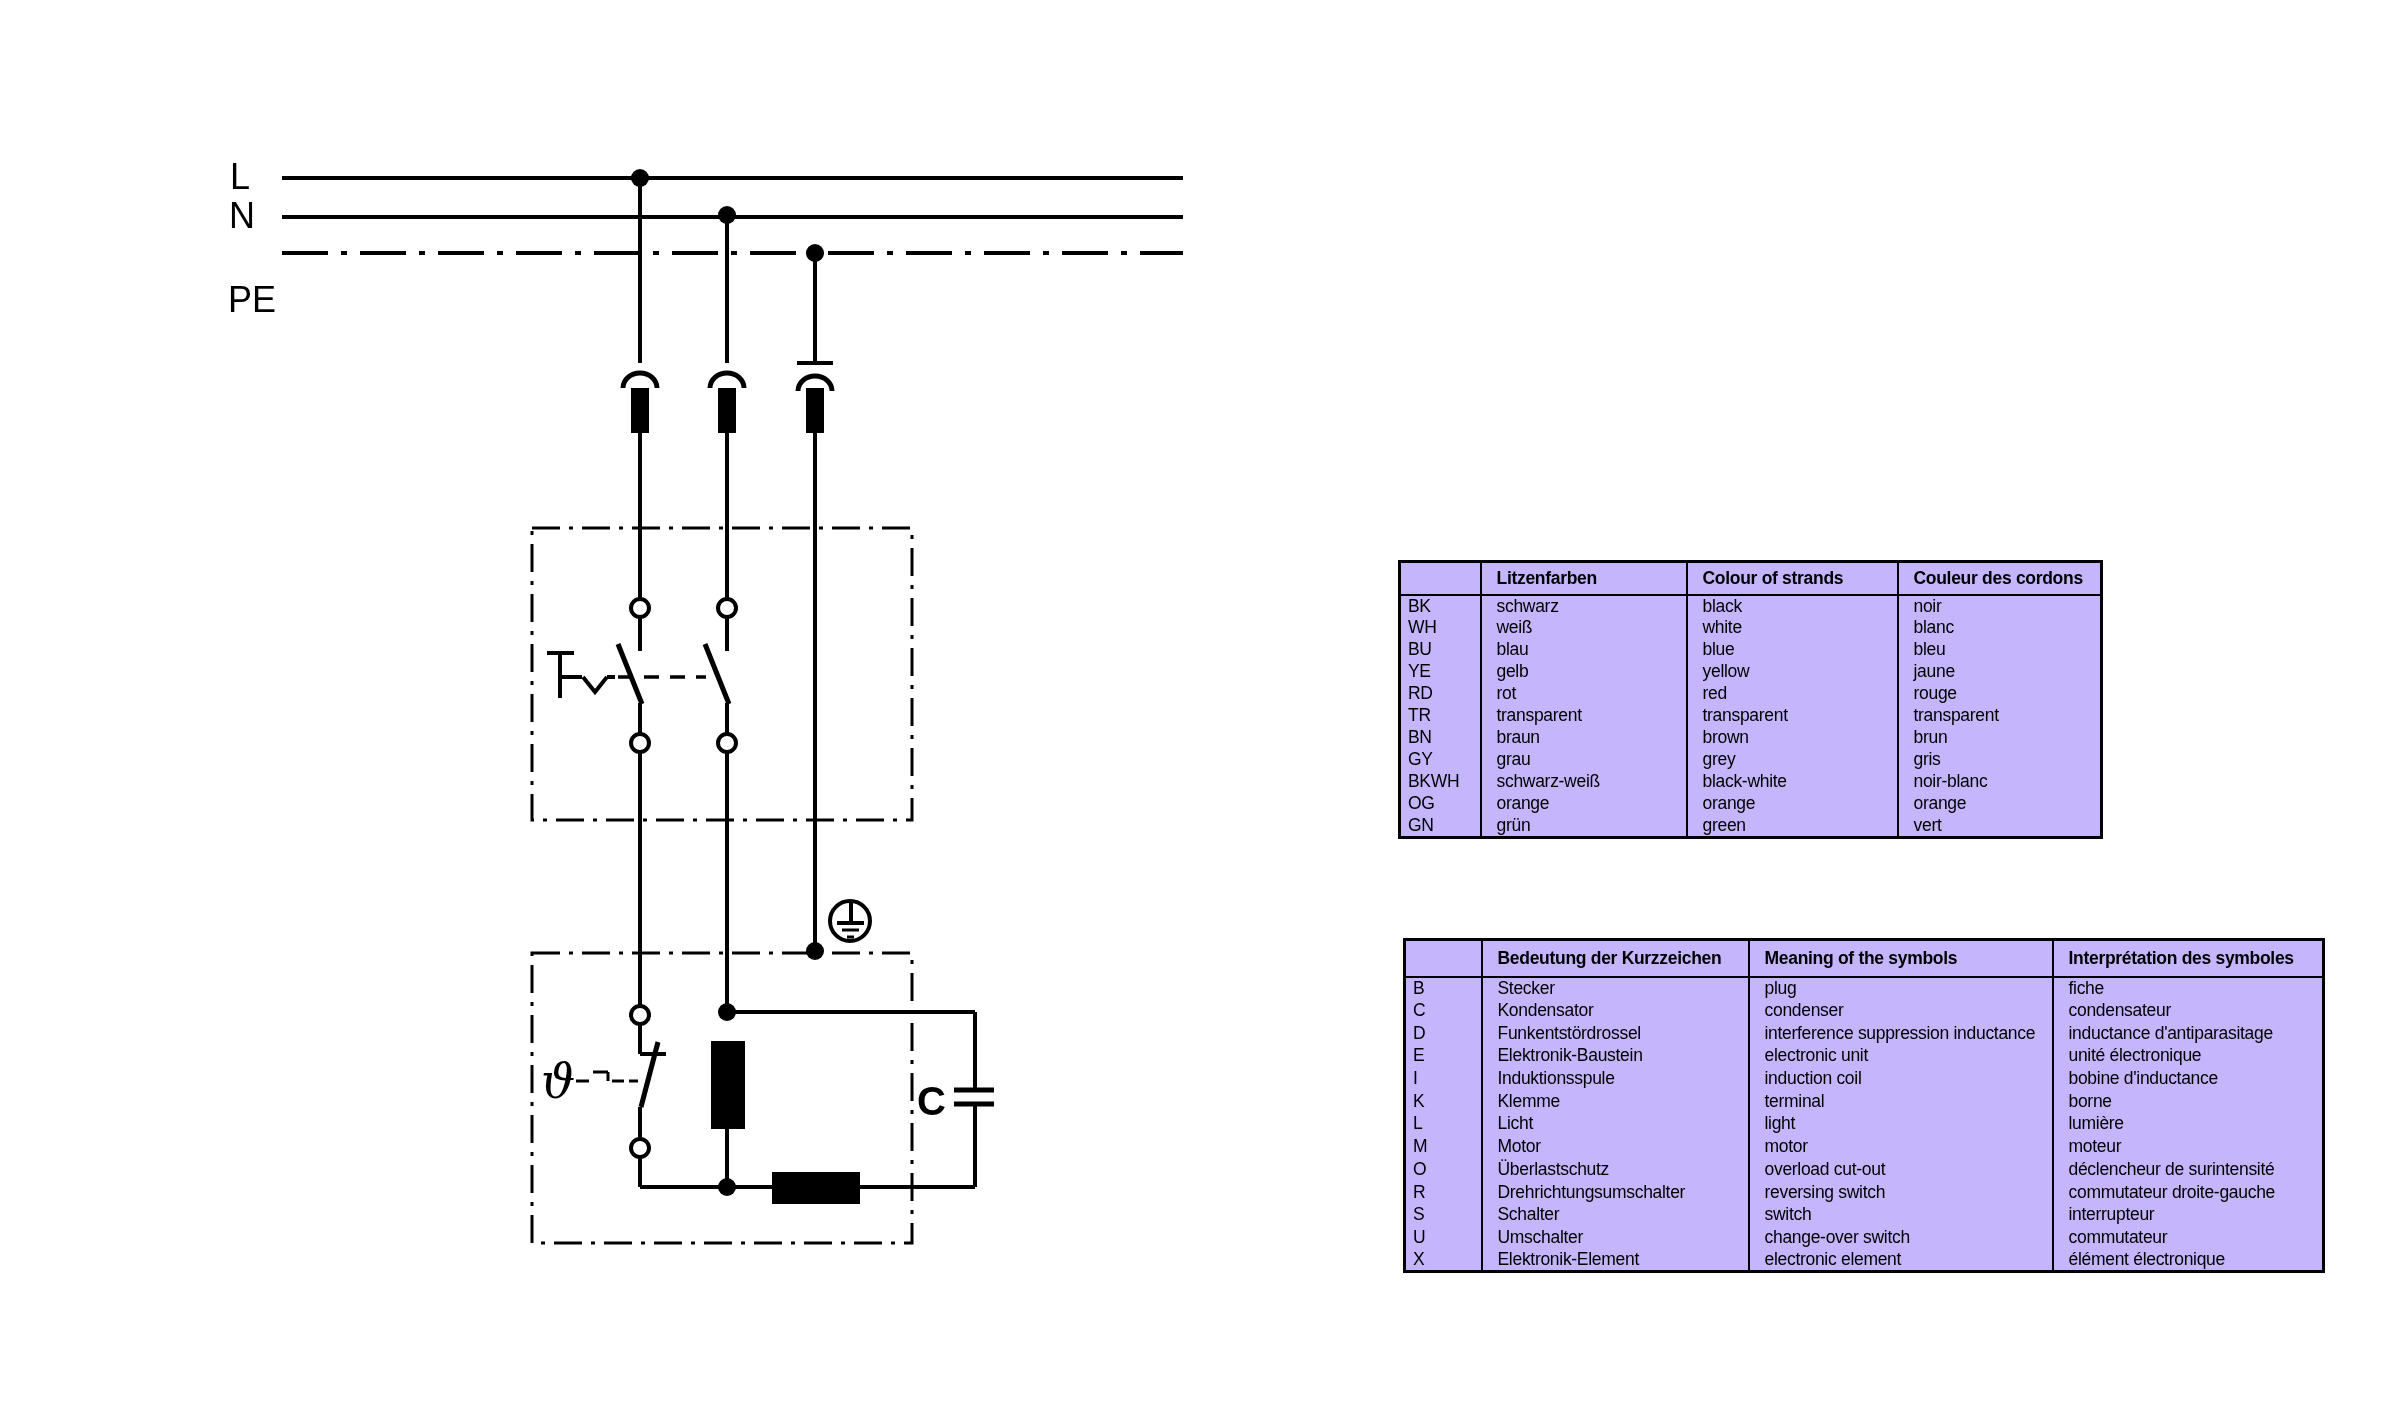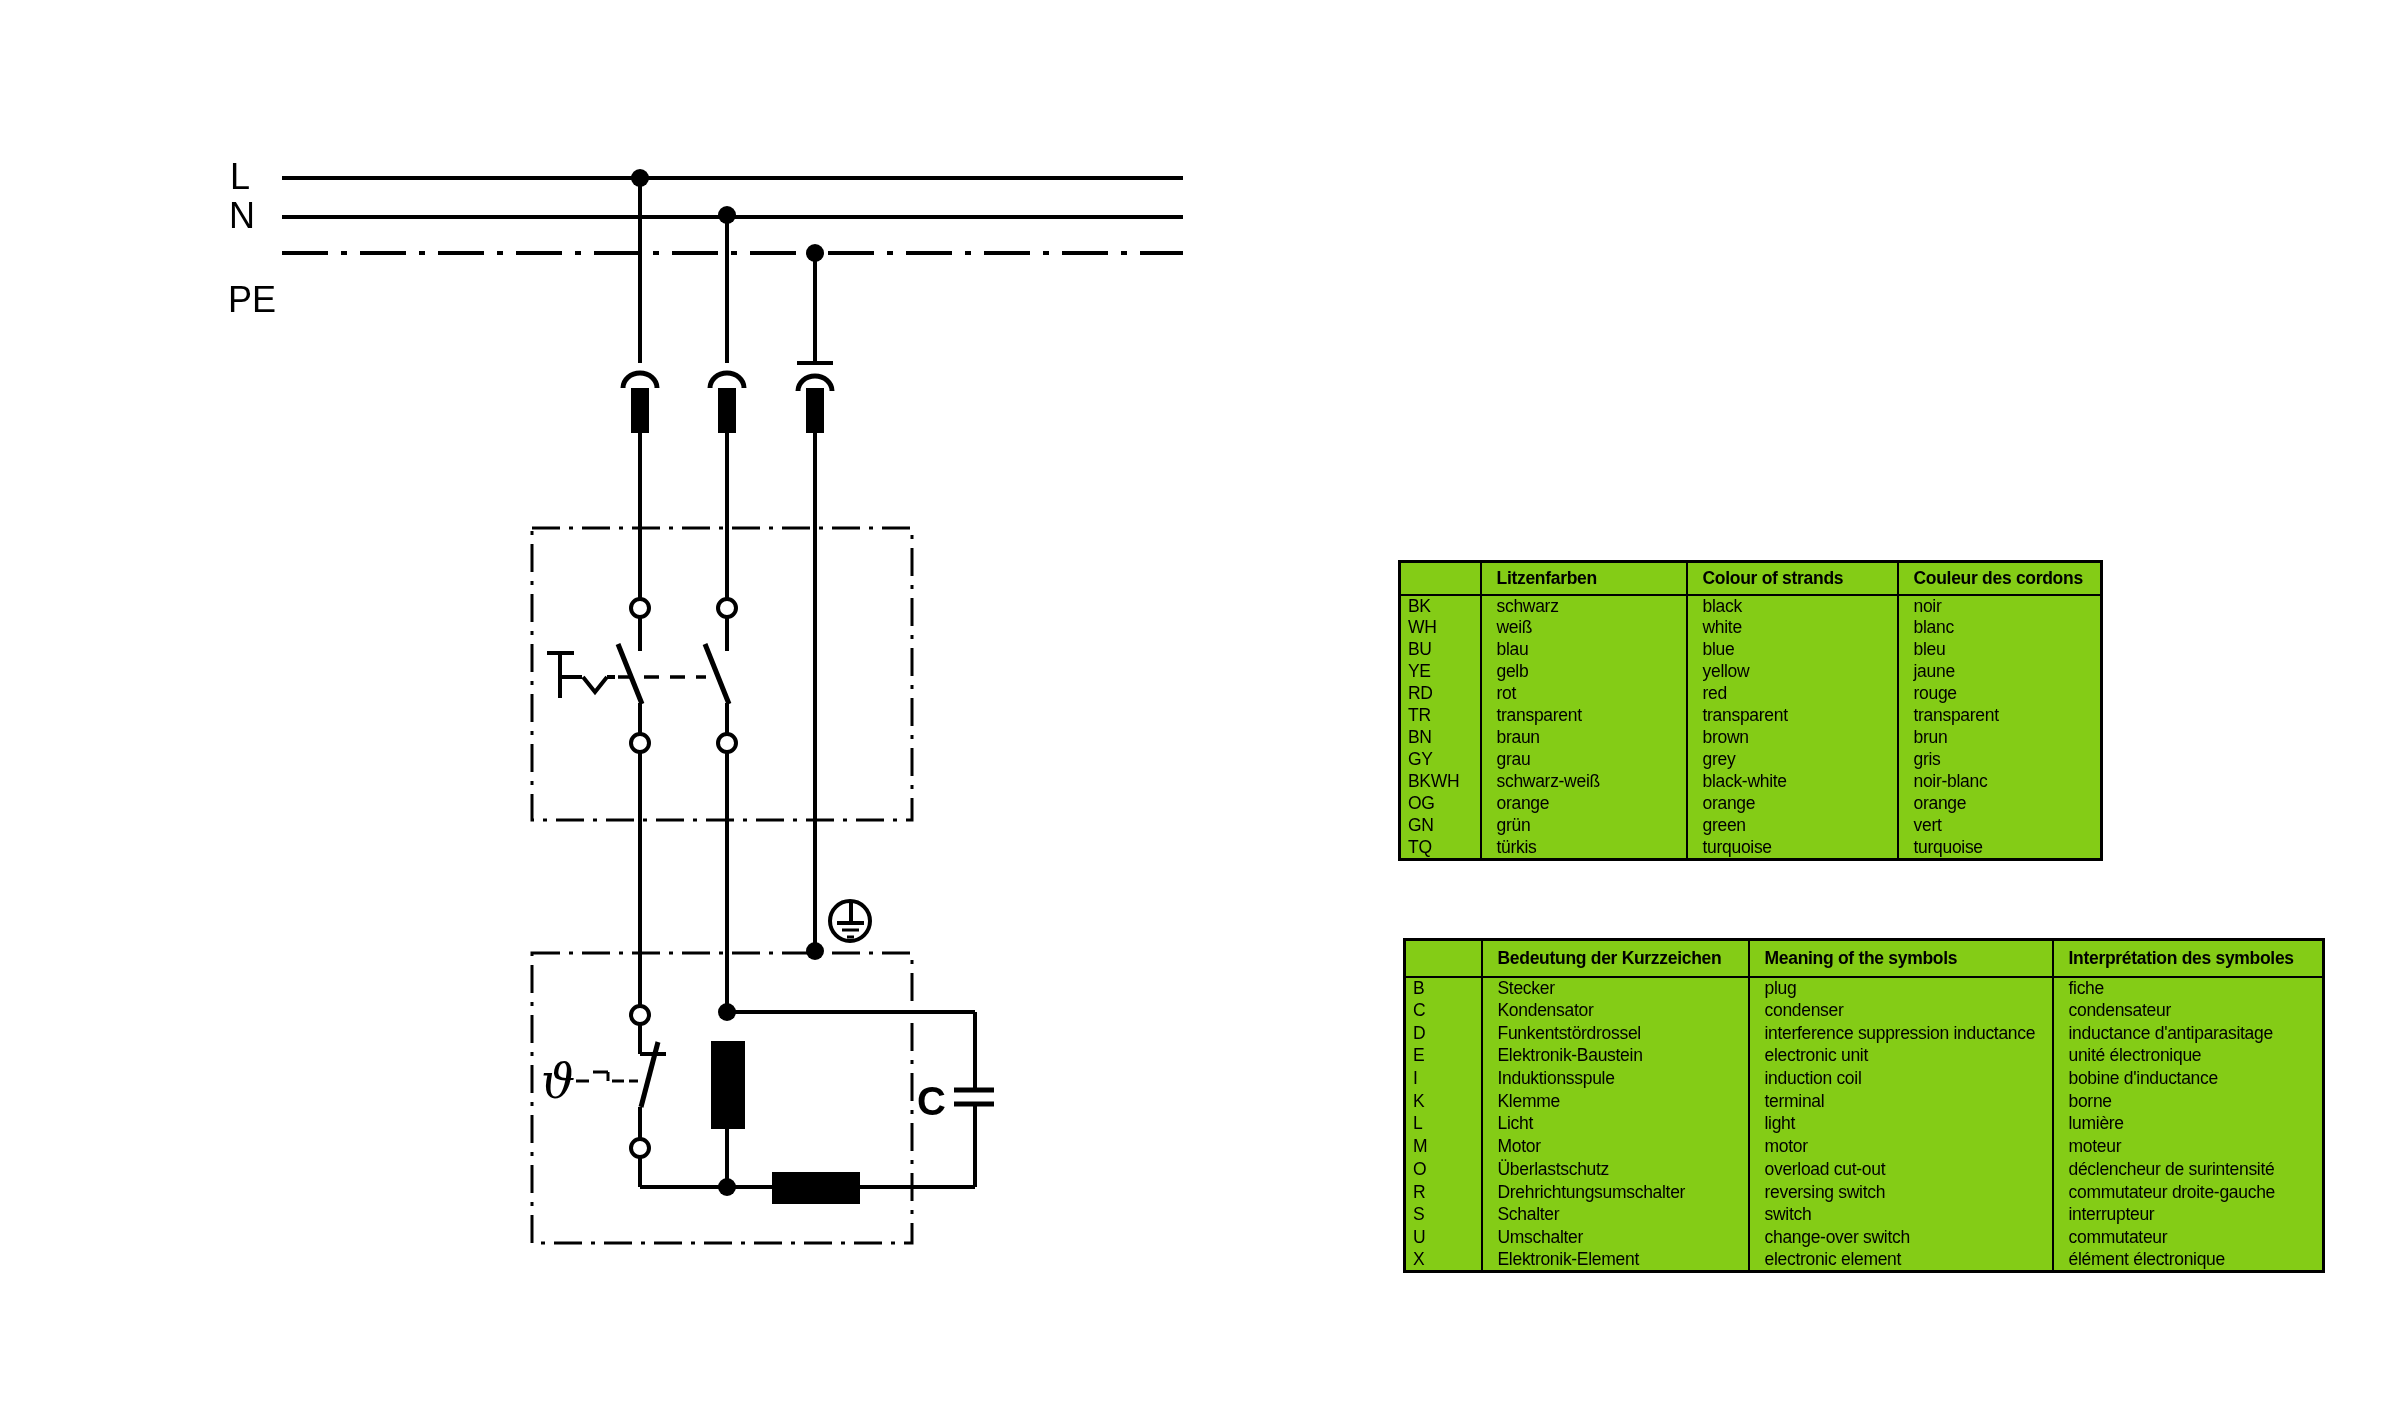--- a/index.html
+++ b/index.html
@@ -4,21 +4,21 @@
 <style>
   html,body{margin:0;padding:0;background:#ffffff;}
   #canvas{position:relative;width:2400px;height:1413px;background:#ffffff;overflow:hidden;
           font-family:"Liberation Sans", sans-serif;color:#000;}
   #circuit-svg{position:absolute;left:0;top:0;}
   .phase-label{position:absolute;font-size:36px;font-weight:400;line-height:1;color:#000;}
   .theta-label{position:absolute;font-family:"DejaVu Serif", serif;font-style:italic;
                font-size:48px;line-height:1;color:#000;}
   .cap-label{position:absolute;font-size:40px;font-weight:bold;line-height:1;color:#000;}
   table.data-table{position:absolute;border-collapse:collapse;table-layout:fixed;
-                   background:#84cc16;border:3px solid #000;letter-spacing:-0.3px;}
+                   background:#c4b5fd;border:3px solid #000;letter-spacing:-0.3px;}
   table.data-table th, table.data-table td{
       border-left:2px solid #000;padding:0 2px 0 15px;text-align:left;
       vertical-align:middle;white-space:nowrap;overflow:hidden;font-size:17.5px;}
   table.data-table th:first-child, table.data-table td:first-child{
       border-left:none;padding-left:7px;}
   table.data-table thead th{border-bottom:2px solid #000;font-weight:bold;}
   #color-table thead tr{height:33px;}
   #color-table tbody tr{height:22px;}
   #symbol-table thead tr{height:37px;}
   #symbol-table tbody tr{height:22.7px;}
@@ -223,26 +223,20 @@
           <td>orange</td>
           <td>orange</td>
           <td>orange</td>
         </tr>
         <tr>
           <td>GN</td>
           <td>grün</td>
           <td>green</td>
           <td>vert</td>
         </tr>
-        <tr>
-          <td>TQ</td>
-          <td>türkis</td>
-          <td>turquoise</td>
-          <td>turquoise</td>
-        </tr>
       </tbody>
   </table>
 
   <table id="symbol-table" class="data-table" style="left:1403px;top:938px;width:919px;">
     <colgroup>
         <col style="width:77px">
         <col style="width:267px">
         <col style="width:304px">
         <col style="width:271px">
       </colgroup>

